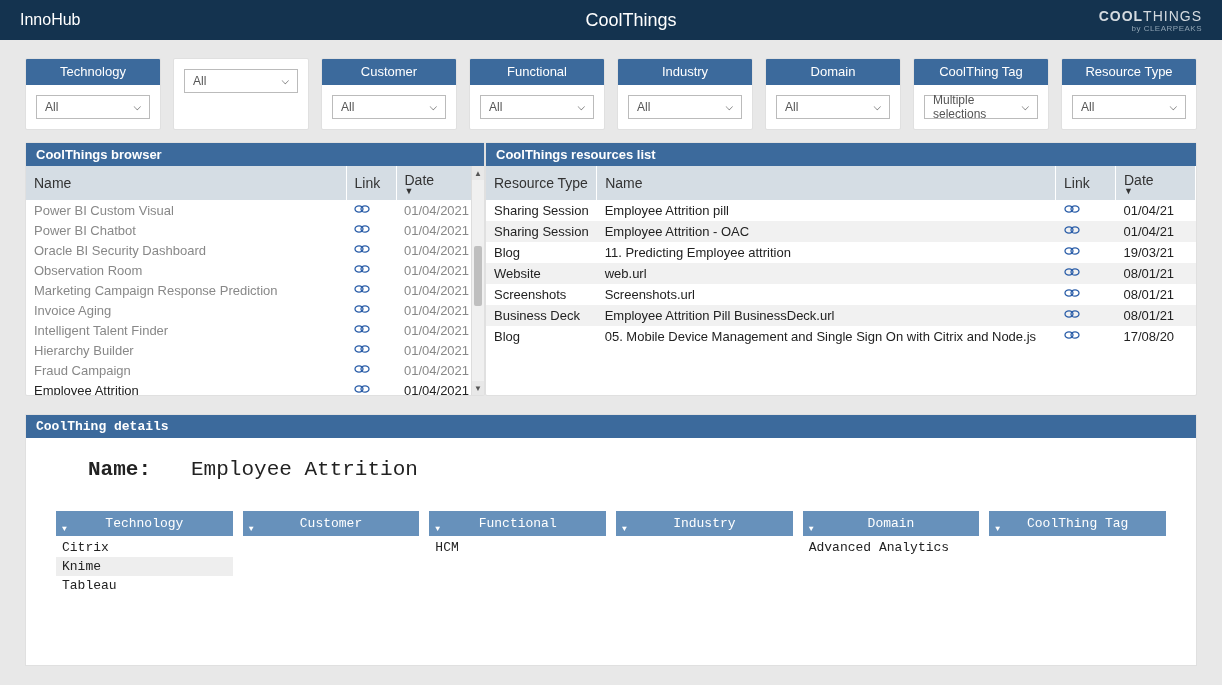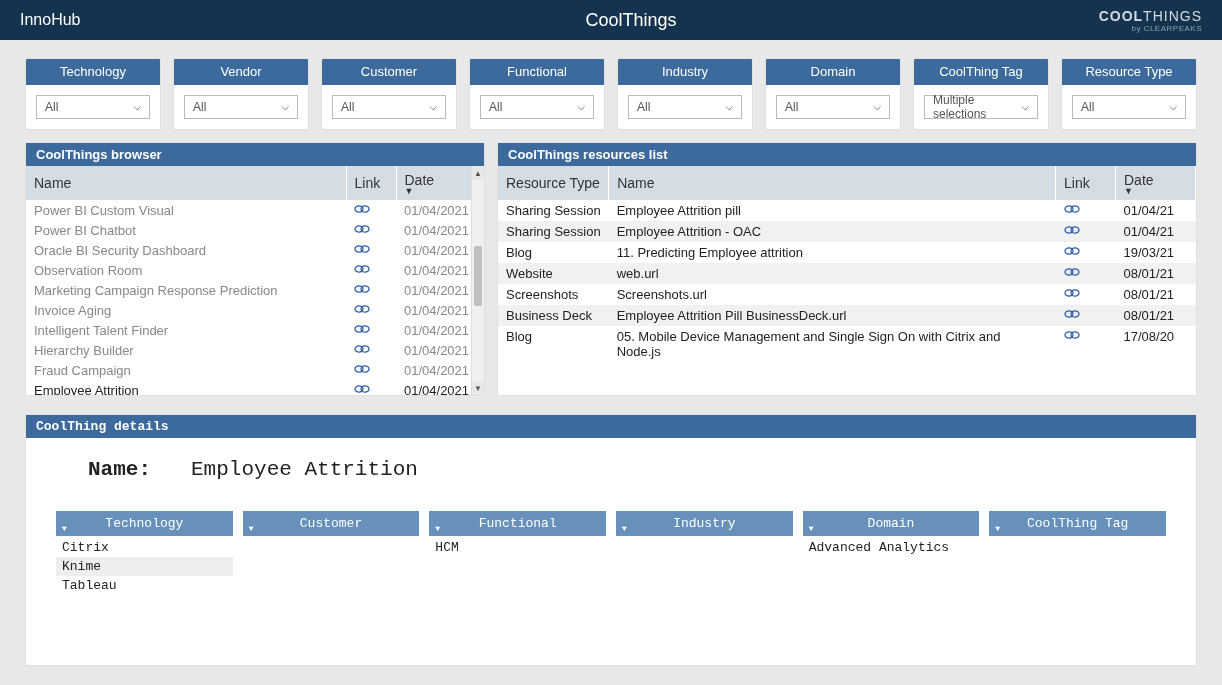--- a/index.html
+++ b/index.html
@@ -61,21 +61,21 @@
     justify-content: space-between;
     padding: 0 8px;
     font-size: 12px;
     color: #555;
     cursor: pointer;
   }
   .chevron { font-size: 10px; color: #555; }
 
   .body-grid {
     display: flex;
-    gap: 12px;
+    gap: 0;
     padding: 0 25px;
   }
   .panel {
     background: #fff;
     border: 1px solid #e0e0e0;
     border-radius: 2px;
     display: flex;
     flex-direction: column;
   }
   .panel-title-bar {
@@ -192,21 +192,20 @@
     <div class="filter-box">
       <div class="filter-header">Technology</div>
       <div class="filter-body">
         <div class="filter-select">
           <span>All</span>
           <span class="chevron">⌵</span>
         </div>
       </div>
     </div>
     <div class="filter-box">
-      <div class="filter-header">Vendor</div>
       <div class="filter-body">
         <div class="filter-select">
           <span>All</span>
           <span class="chevron">⌵</span>
         </div>
       </div>
     </div>
     <div class="filter-box">
       <div class="filter-header">Customer</div>
       <div class="filter-body">

